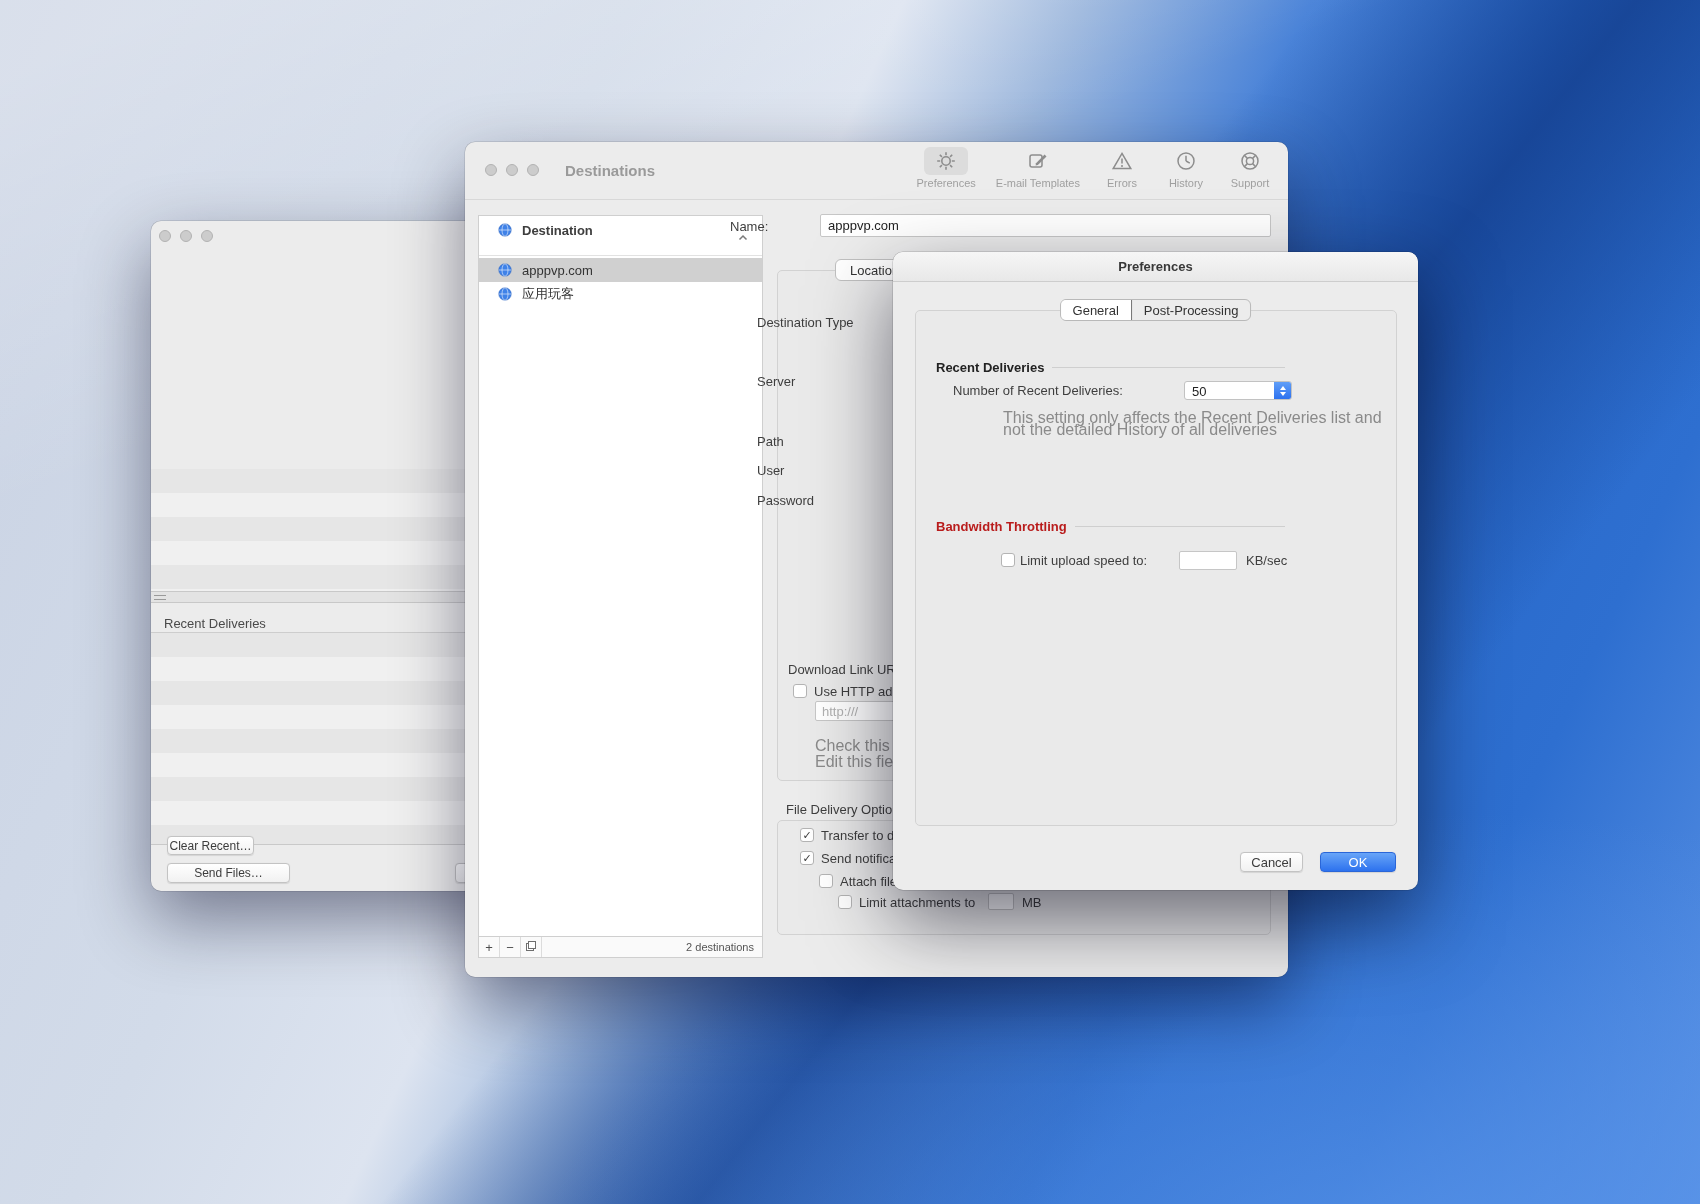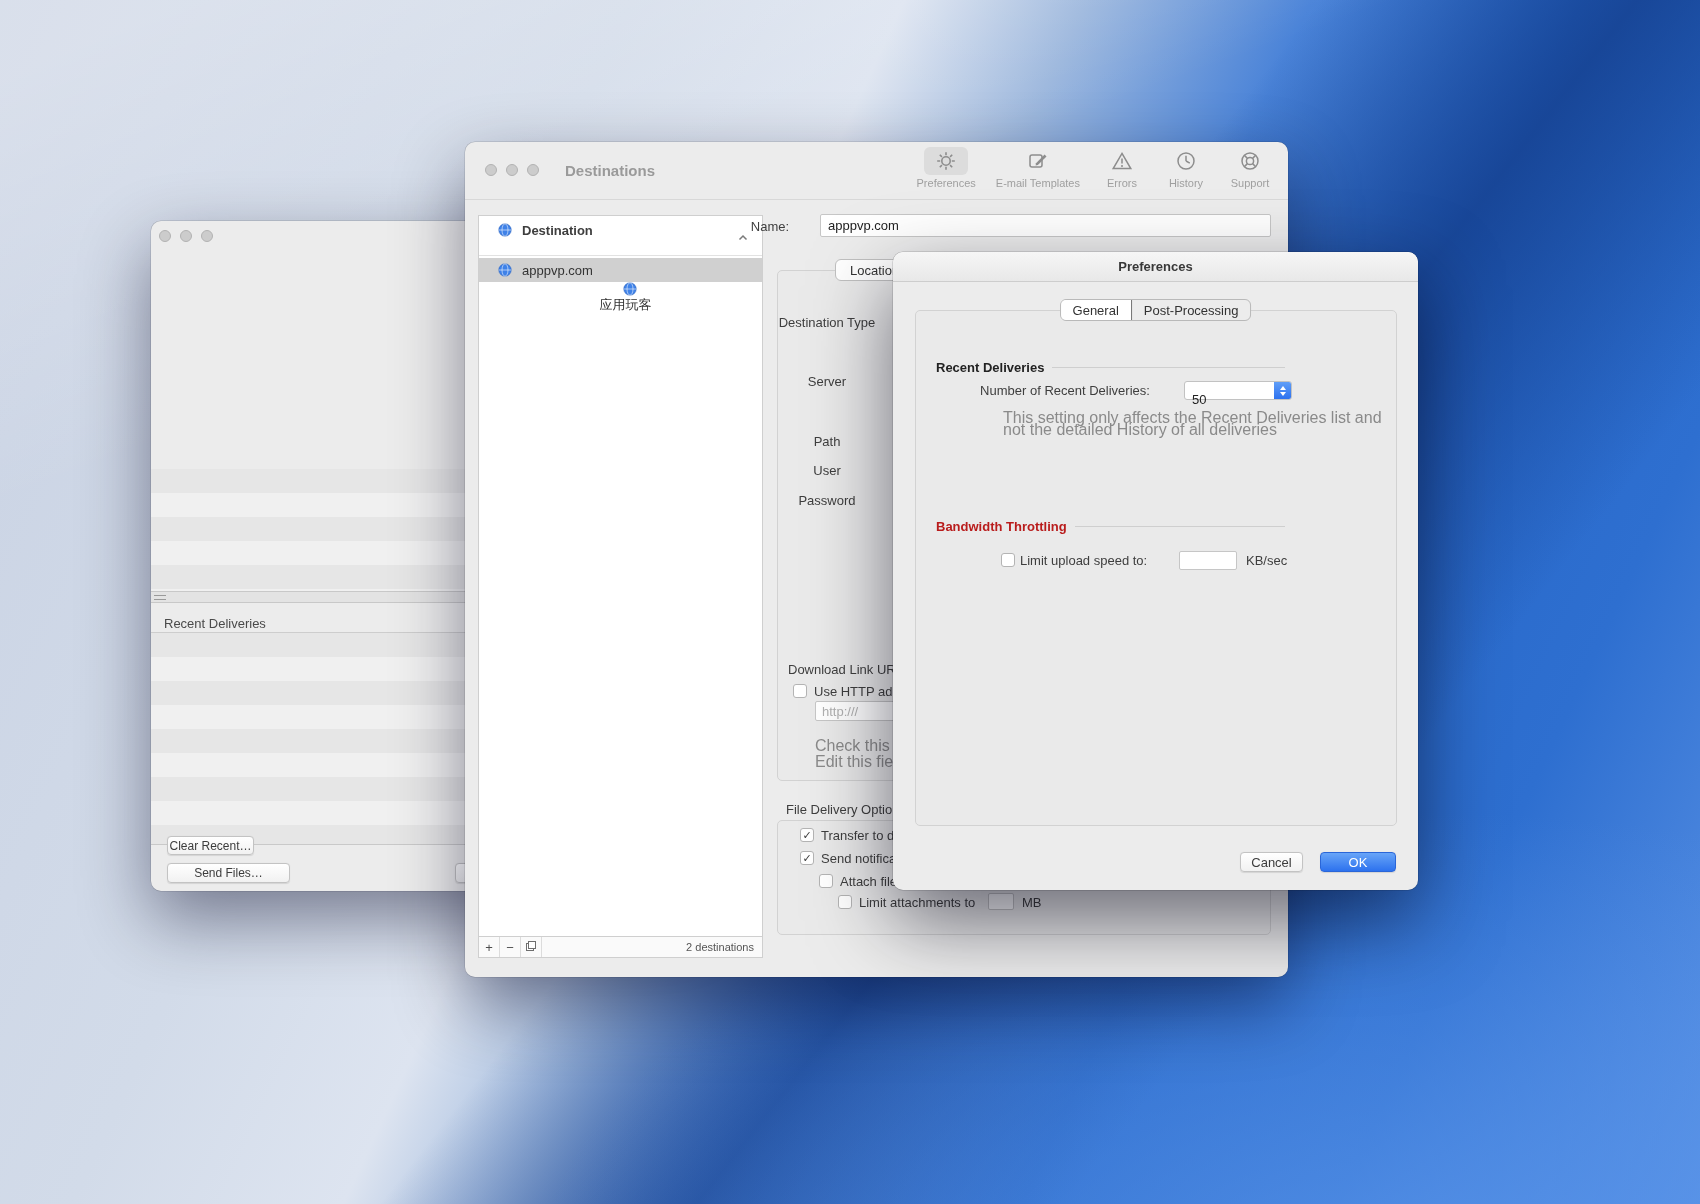--- a/index.html
+++ b/index.html
@@ -14,21 +14,21 @@
       linear-gradient(115deg, #c9d2e3 0%, #d2dbe9 28%, #dde4f0 40%, #9cb7dd 48%, #4a83d8 58%, #2767c8 70%, #2e6fd0 84%, #5b93e6 100%);
   }
   .abs{ position:absolute; white-space:nowrap; }
   .window{ position:absolute; background:#ececec; border-radius:10px;
            box-shadow:0 28px 70px rgba(0,0,30,.45), 0 0 0 0.5px rgba(0,0,0,.18); overflow:hidden; }
   .tl-group{ position:absolute; display:flex; gap:9px; }
   .tl{ width:12px; height:12px; border-radius:50%; background:#cccccc; border:1px solid #b2b2b2; }
   .label13{ font-size:13px; color:#3e3e3e; }
   .label13g{ font-size:13px; color:#4a4a4a; }
   .bold{ font-weight:bold; }
-  .right{ text-align:center; }
+  .right{ text-align:left; }
   .btn{ display:flex; align-items:center; justify-content:center;
         background:linear-gradient(#ffffff,#f1f1f1); border:1px solid #c3c3c3; border-radius:4px;
         font-size:12px; color:#3c3c3c; box-shadow:0 .5px 1px rgba(0,0,0,.10); }
   .btn-blue{ background:linear-gradient(#68a5f8,#2d72ee); border:1px solid #2a66d8; color:#fff;align-items:center; }
   .field{ background:#fff; border:1px solid #c6c6c6; border-radius:2px; font-size:13px; color:#222; }
   .checkbox{ width:14px; height:14px; background:#fff; border:1px solid #b4b4b4; border-radius:3px;
              display:flex; align-items:center; justify-content:center;
              font-size:11px; font-weight:bold; color:#3a3a3a; line-height:1; }
   
   #win-proc .p-title{ text-align:right; line-height:31px; font-weight:bold; font-size:13px; color:#737373;margin-top:44px; }
@@ -210,21 +210,21 @@
       <div class="sb-row sel" style="top:42px;">
         <span style="margin-left:19px; display:flex;">
           <svg width="14" height="14" viewBox="0 0 14 14">
             <circle cx="7" cy="7" r="6.2" fill="#3f82e8" stroke="#2b63c0" stroke-width="0.6"></circle>
             <ellipse cx="7" cy="7" rx="3" ry="6.2" fill="none" stroke="rgba(255,255,255,.8)" stroke-width="0.7"></ellipse>
             <line x1="0.8" y1="7" x2="13.2" y2="7" stroke="rgba(255,255,255,.8)" stroke-width="0.7"></line>
           </svg>
         </span>
         <span style="margin-left:10px;">apppvp.com</span>
       </div>
-      <div class="sb-row" style="top:66px;flex-direction:column;">
+      <div class="sb-row" style="top:66px;">
         <span style="margin-left:19px; display:flex;">
           <svg width="14" height="14" viewBox="0 0 14 14">
             <circle cx="7" cy="7" r="6.2" fill="#3f82e8" stroke="#2b63c0" stroke-width="0.6"></circle>
             <ellipse cx="7" cy="7" rx="3" ry="6.2" fill="none" stroke="rgba(255,255,255,.8)" stroke-width="0.7"></ellipse>
             <line x1="0.8" y1="7" x2="13.2" y2="7" stroke="rgba(255,255,255,.8)" stroke-width="0.7"></line>
           </svg>
         </span>
         <span style="margin-left:10px;">应用玩客</span>
       </div>
       <div class="sb-bottom">
@@ -304,21 +304,21 @@
     </div>
 
     <div class="gbox" style="left:22px; top:58px; width:482px; height:516px; background:#eaeaea;"></div>
 
     <div class="section-row" style="left:43px; right:133px; top:107px;">
       <span class="label13 bold" style="color:#222;">Recent Deliveries</span>
       <span class="rule"></span>
     </div>
     <div class="abs label13 right" style="left:60px; top:131px; width:224px;">Number of Recent Deliveries:</div>
     <div class="stepper" style="left:291px; top:129px; width:108px; height:19px;">
-      <span class="abs" style="left:7px; top:10px; font-size:13px; color:#222;">50</span>
+      <span class="abs" style="left:7px; top:2px; font-size:13px; color:#222;">50</span>
       <span class="step-cap">
         <span class="tri-up"></span>
           <span class="tri-dn"></span>
       </span>
     </div>
     <div class="abs helptext" style="left:110px; top:160px; line-height:12px;">This setting only affects the Recent Deliveries list and</div>
     <div class="abs helptext" style="left:110px; top:172px; line-height:12px;">not the detailed History of all deliveries</div>
 
     <div class="section-row" style="left:43px; right:133px; top:266px;">
       <span class="label13 bold" style="color:#b91c1c;">Bandwidth Throttling</span>

